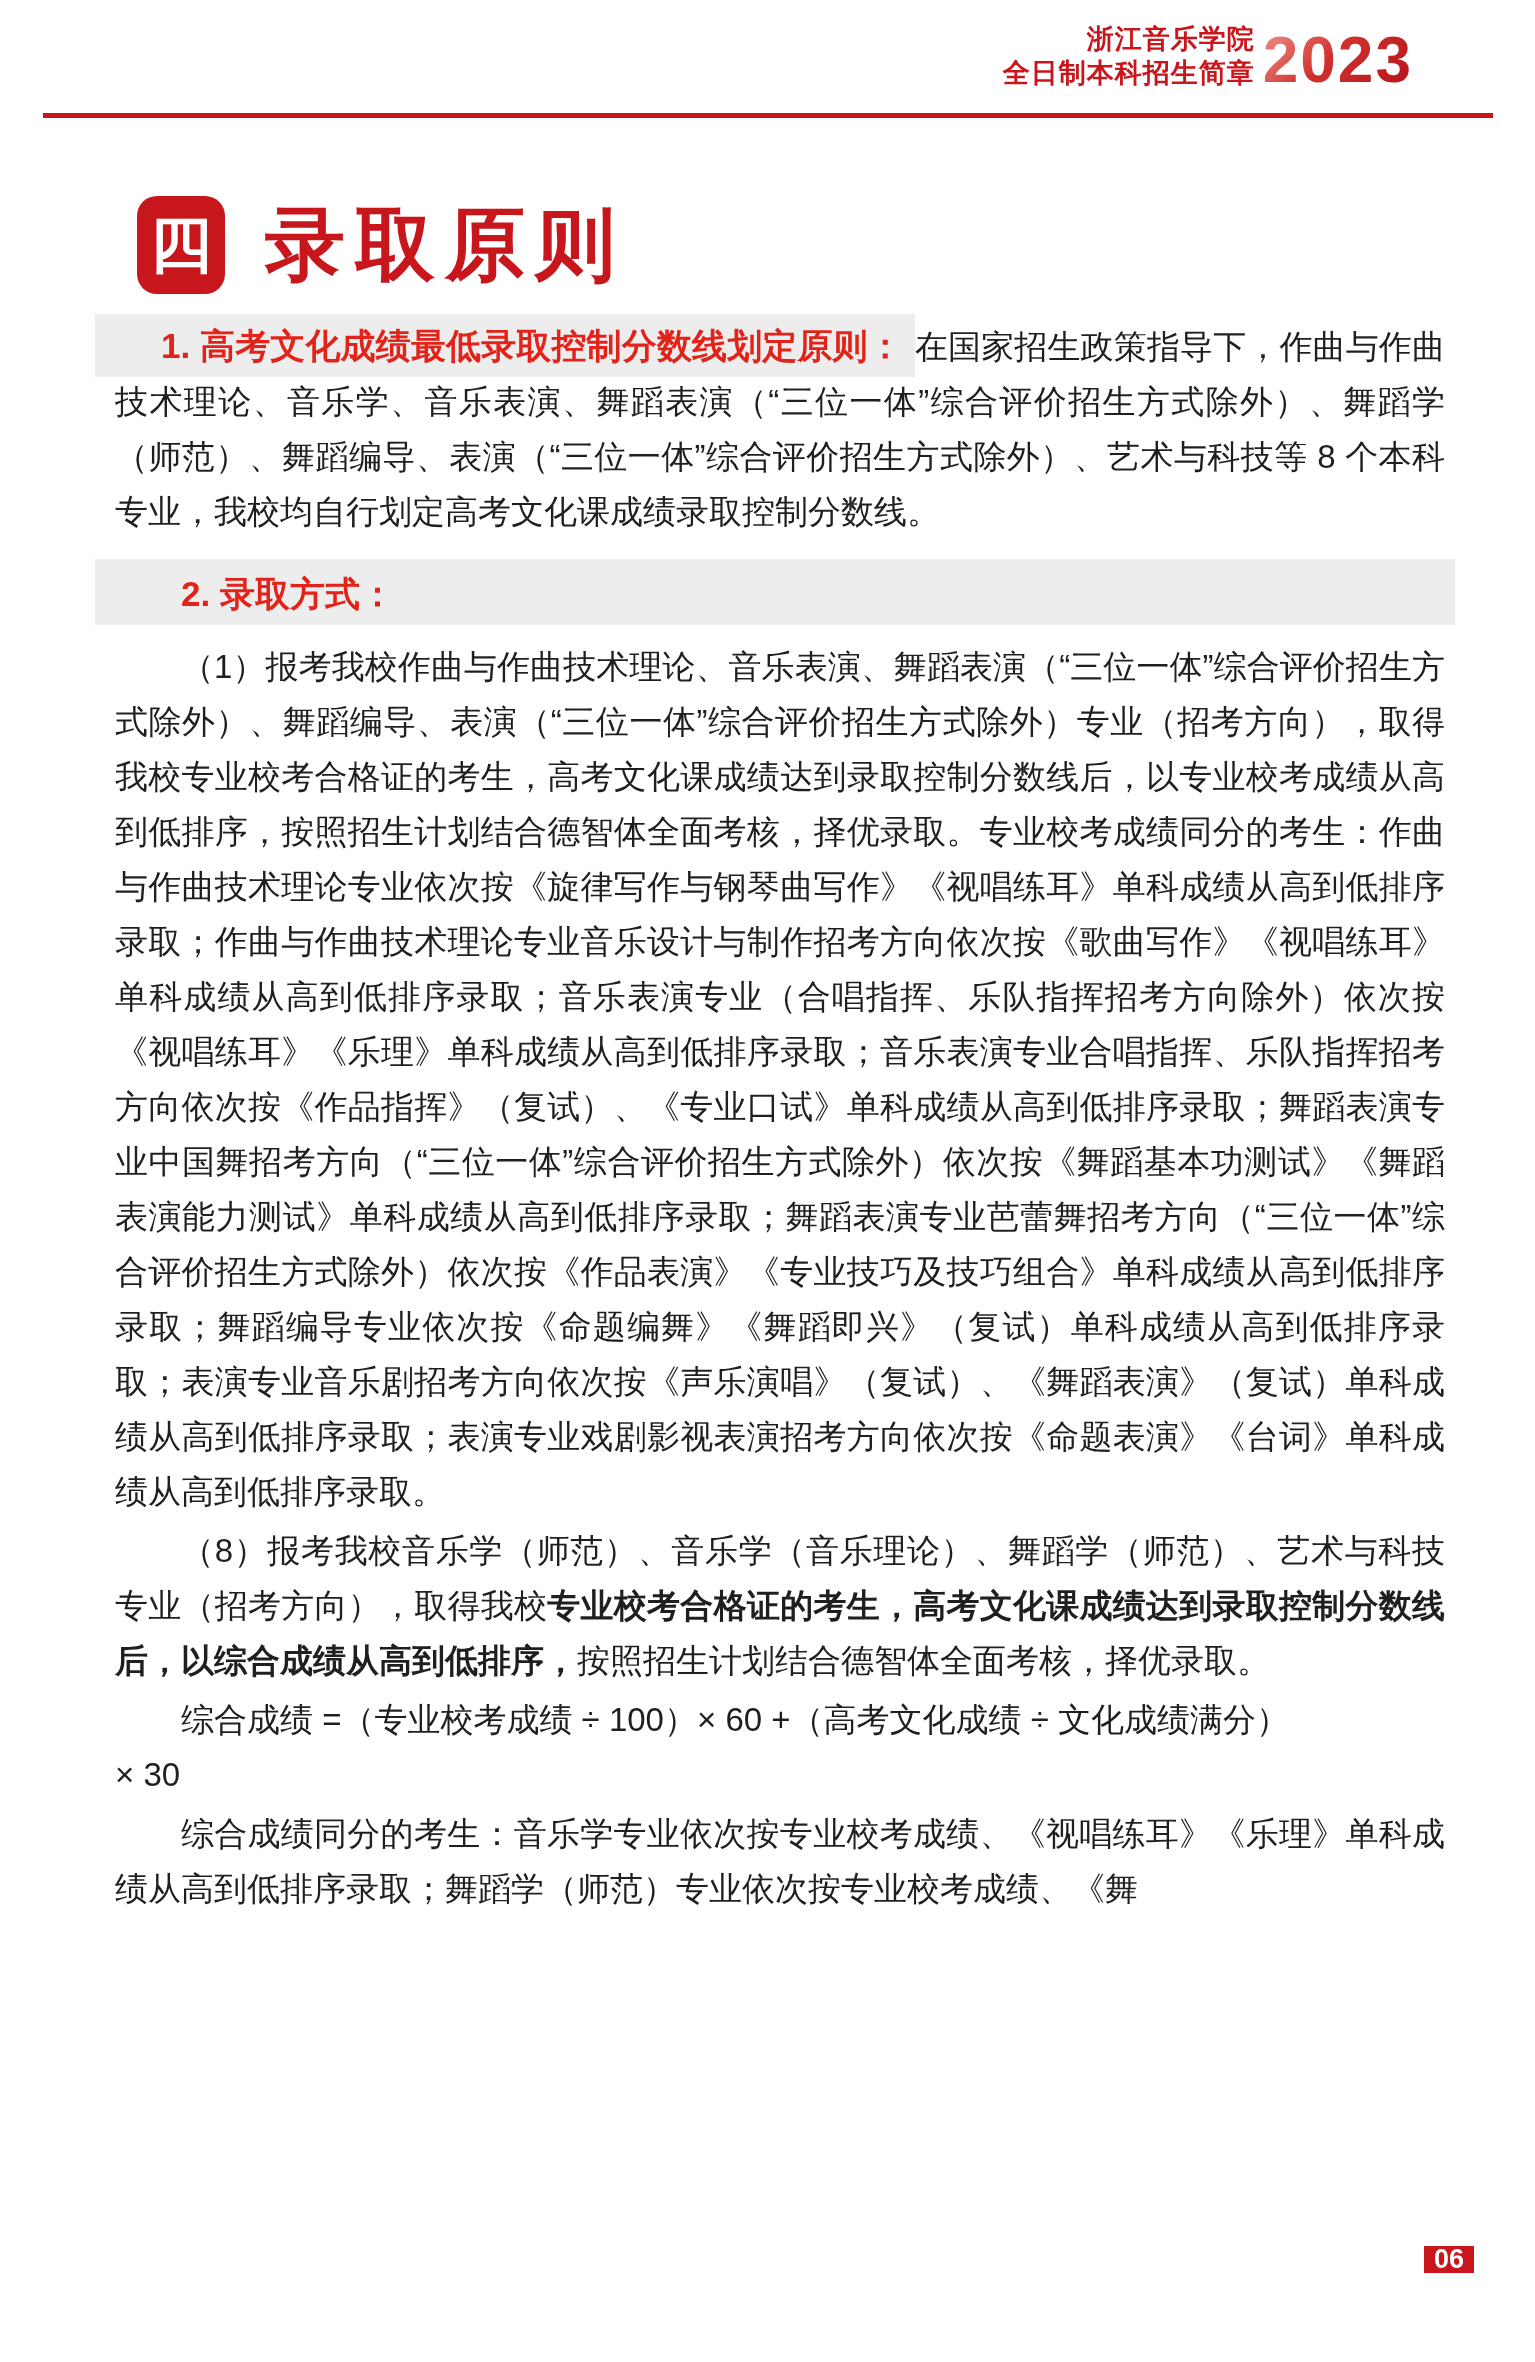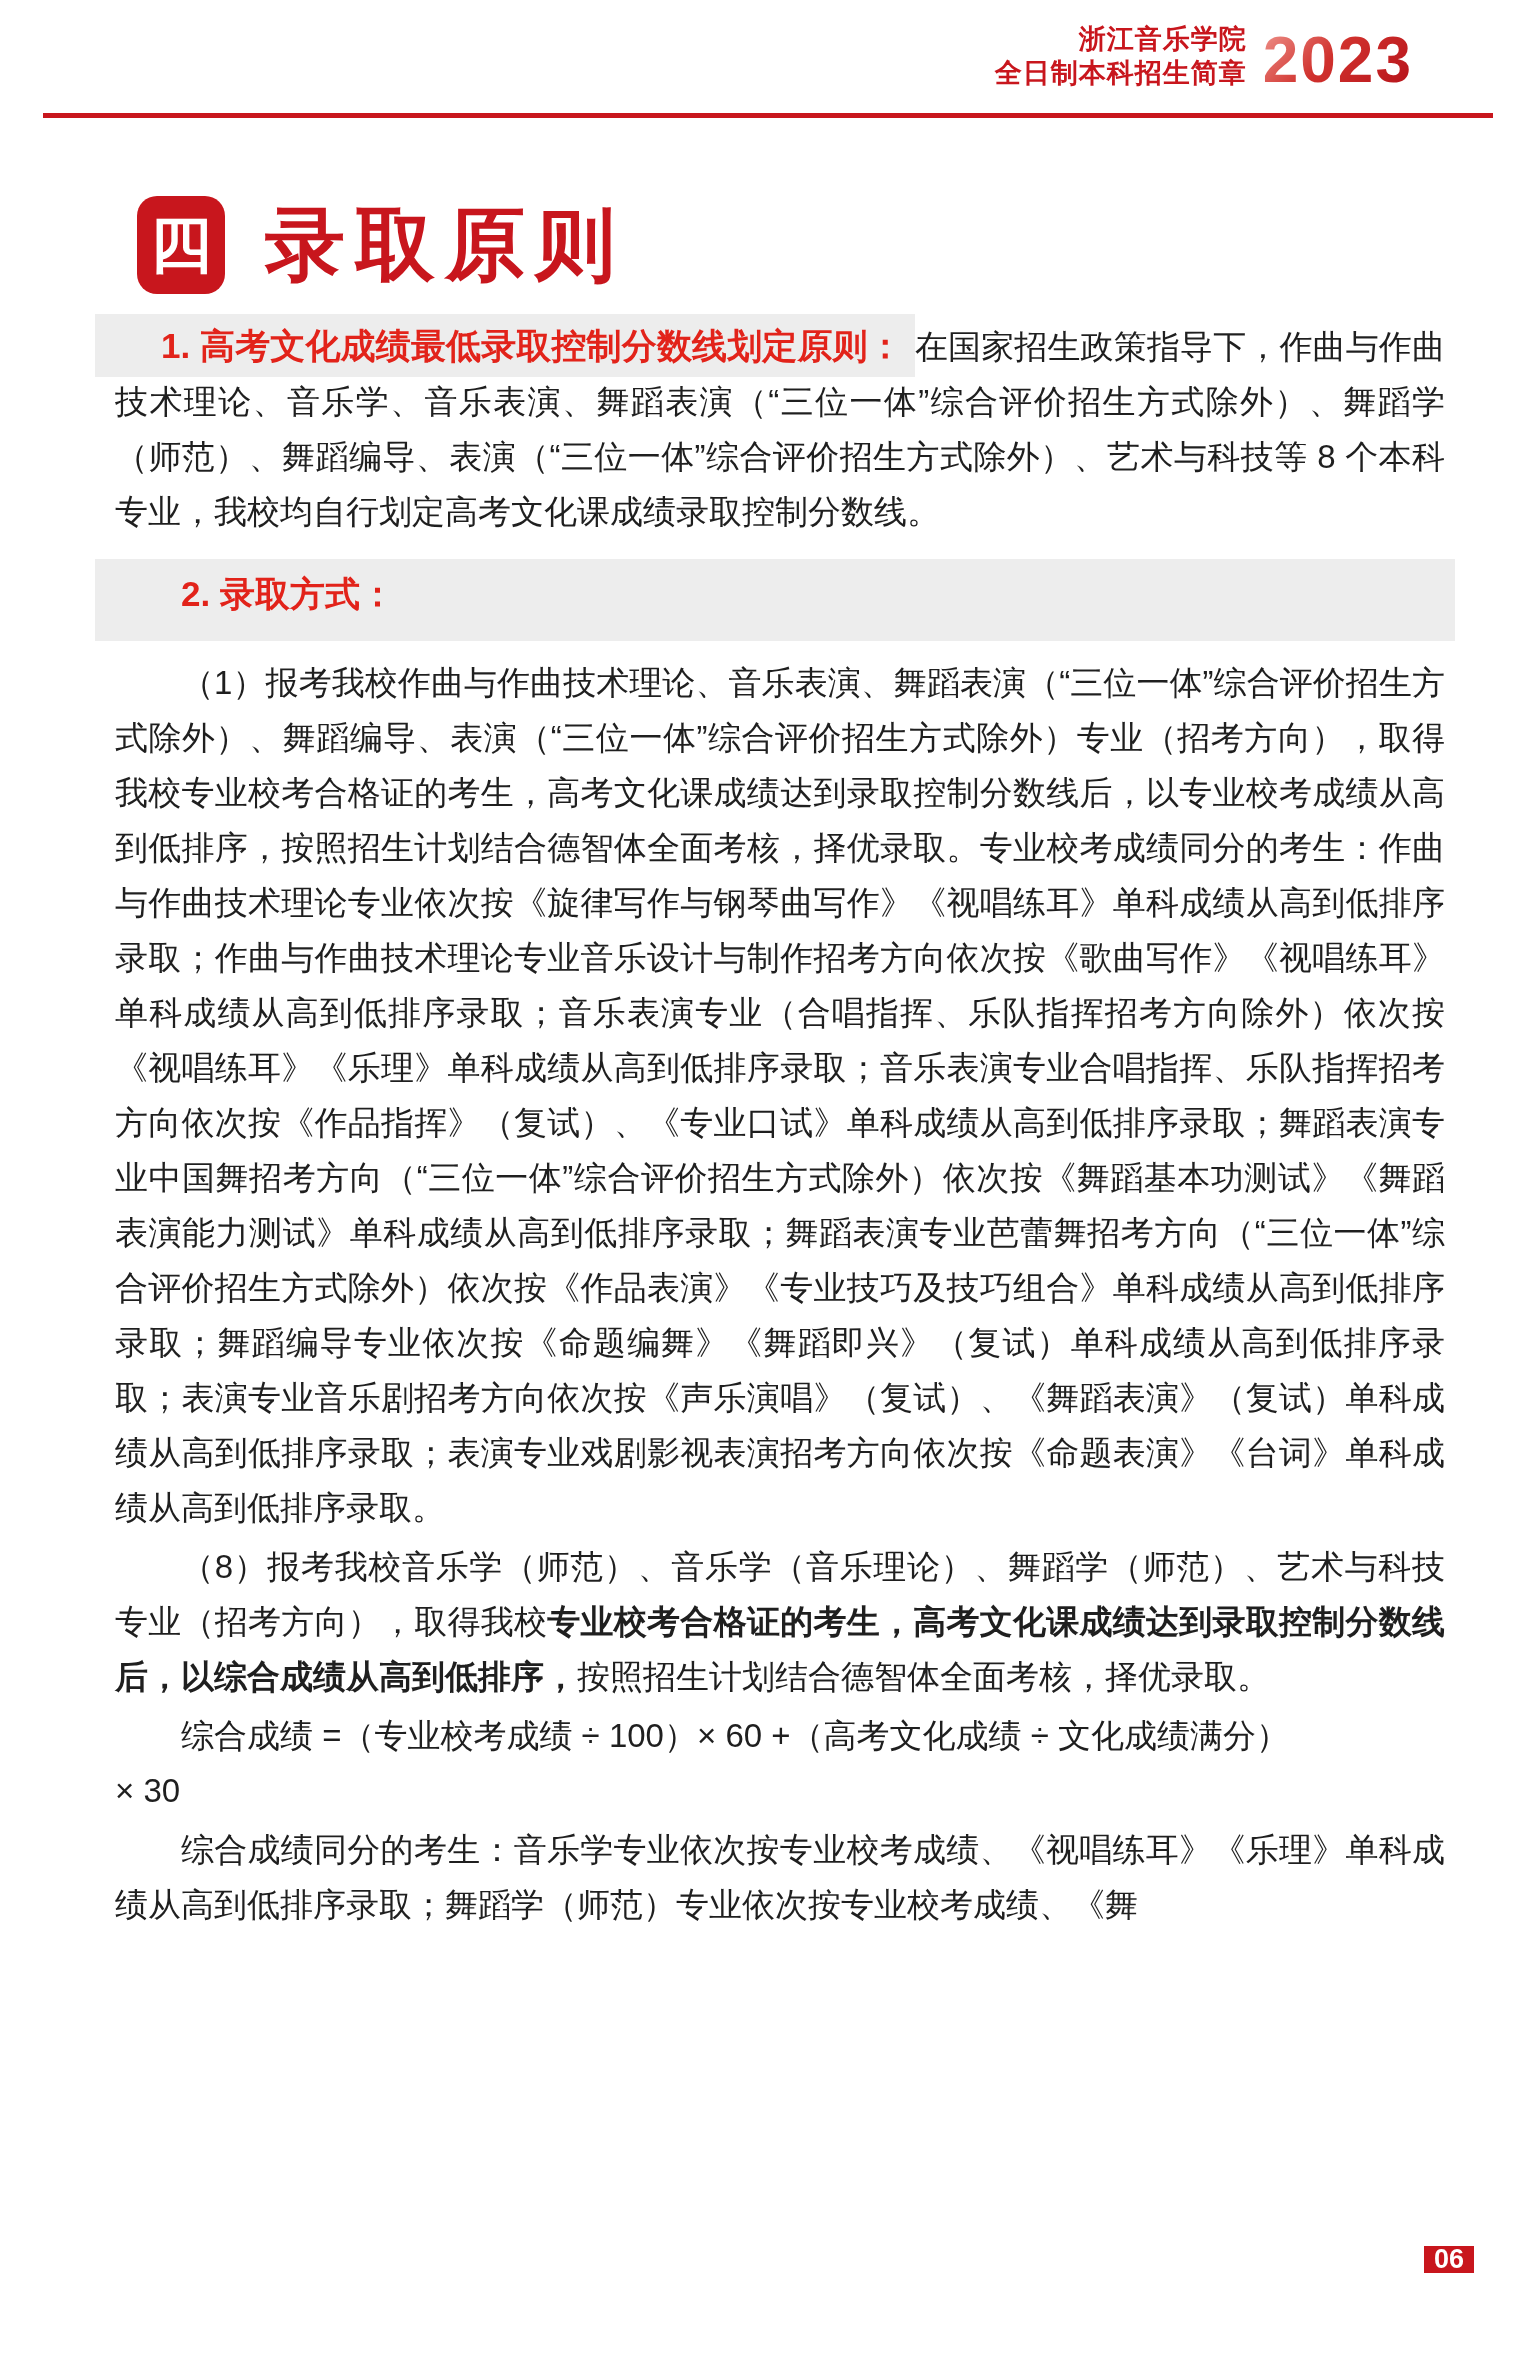--- a/index.html
+++ b/index.html
@@ -11,21 +11,21 @@
   }
   html,body{margin:0;padding:0;}
   body{background:#fff;font-family:"Liberation Sans","DejaVu Sans",sans-serif;}
   .page{
     position:relative;width:1535px;height:2362px;background:var(--page_bg,#fff);
     overflow:hidden;
   }
   
   .hdr{
     position:absolute;top:22px;right:122px;
-    display:flex;align-items:center;gap:16px;
+    display:flex;align-items:center;gap:8px;
     color:var(--accent,#c8161d);
   }
   .hdr-lines{text-align:right;font-weight:700;font-size:27px;line-height:34px;letter-spacing:1px;}
   .hdr-year{
     font-size:64px;font-weight:800;line-height:64px;letter-spacing:2px;
     color:#d0312d;transform:translateY(4px);
   }
   @supports (-webkit-background-clip: text){
     .hdr-year{
       background:linear-gradient(135deg,#ef948c 0%,#d0312d 45%,#b5121a 100%);
@@ -65,21 +65,21 @@
   .hl{
     background:var(--highlight_gray,#ededed);
     color:var(--heading_red,#e2231a);
     font-weight:700;font-size:35px;
     padding:12px 12px 12px 66px;margin-left:-20px;
     white-space:nowrap;
   }
   .h2bar{
     background:var(--highlight_gray,#ededed);
     margin:20px -10px 14px -20px;
-    height:82px;line-height:70px;
+    height:66px;line-height:70px;
     padding-left:86px;
     font-size:35px;font-weight:700;
     color:var(--heading_red,#e2231a);
     text-align:left;
   }
   .formula{margin-top:4px;}
   b{font-weight:700;}
   
   .page-num{
     position:absolute;left:1424px;top:2246px;width:50px;height:27px;

